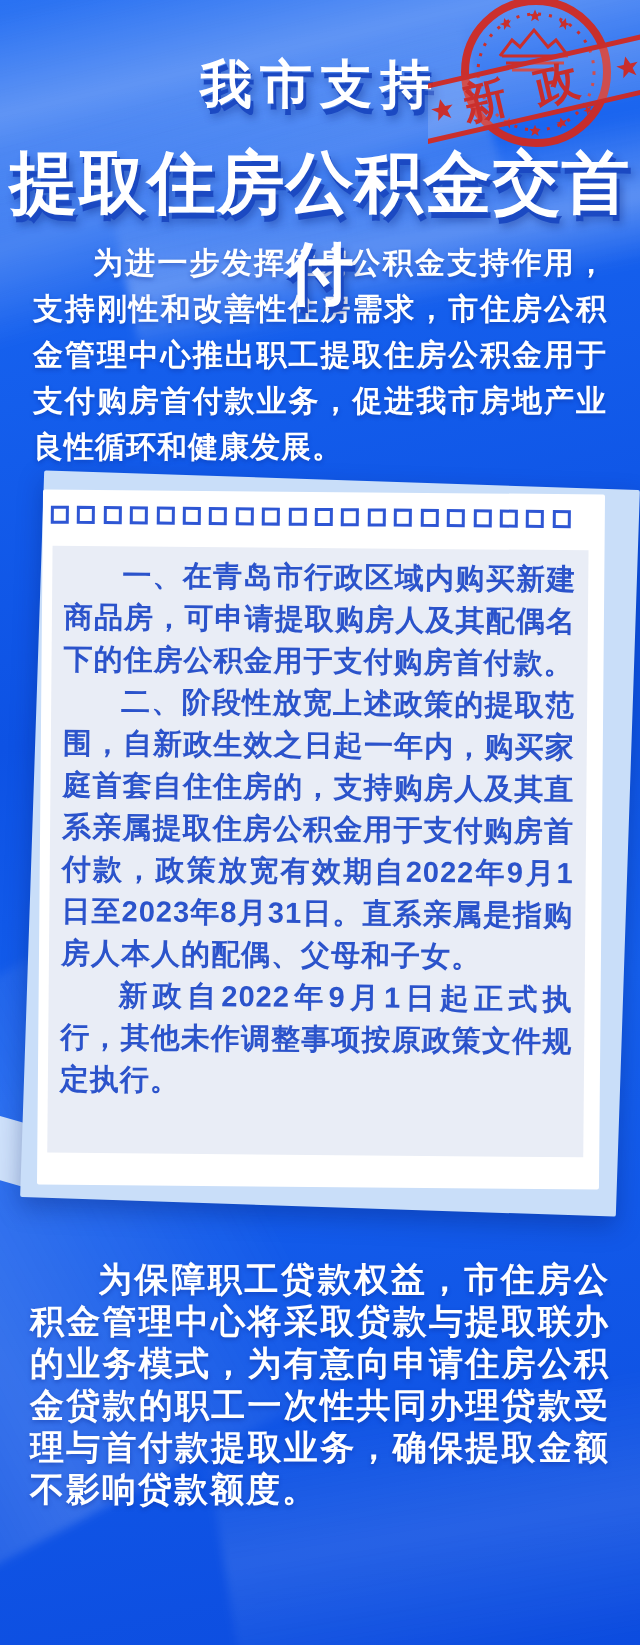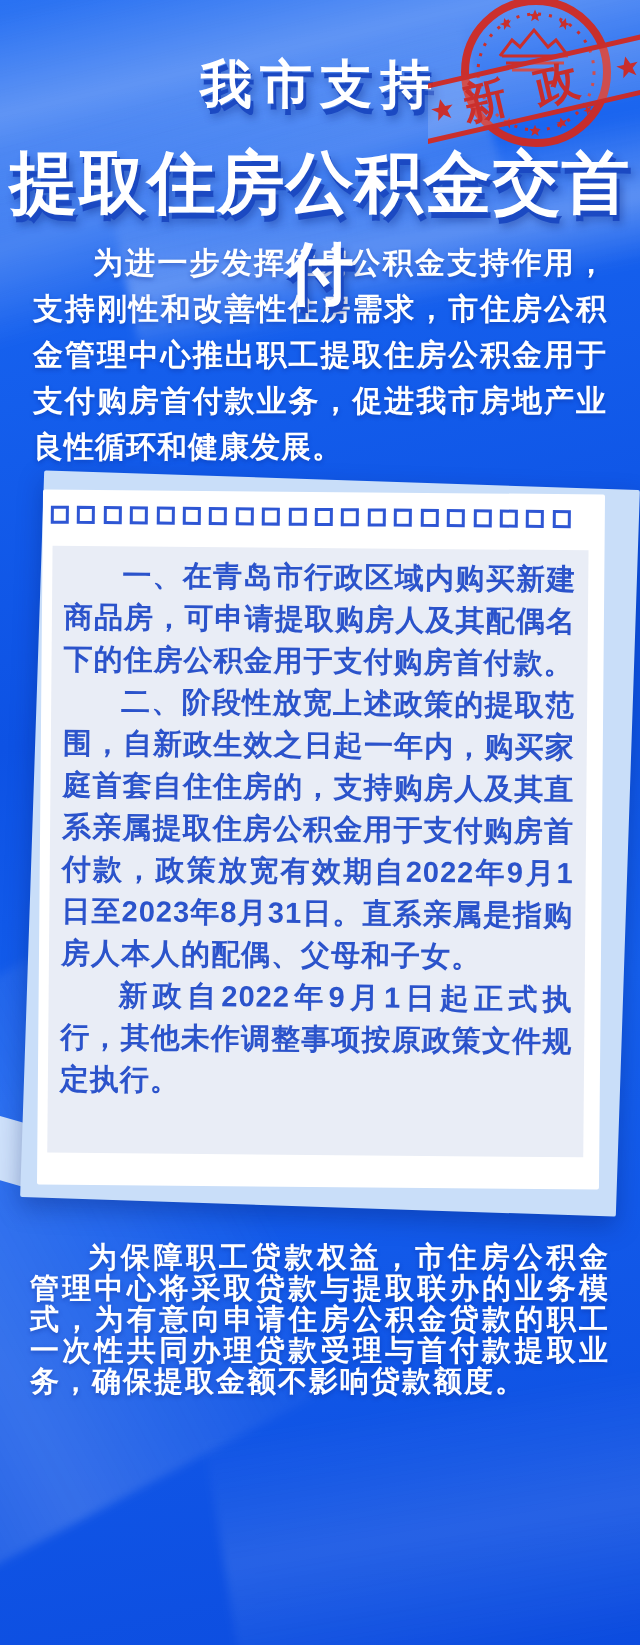--- a/index.html
+++ b/index.html
@@ -85,21 +85,21 @@
     letter-spacing:1px;text-align:justify;text-indent:2em;
   }
   
   .corner-paper{
     position:absolute;left:-22px;top:1122px;width:78px;height:62px;
     background:#cfe2fb;transform:rotate(16deg);z-index:1;
   }
   
   .body-text{position:absolute;left:30px;top:1242px;width:580px;z-index:2;}
   .body-text p{
-    margin:0 0 14px 0;color:#ffffff;font-size:29px;font-weight:700;line-height:31px;
+    margin:16px 0 14px 0;color:#ffffff;font-size:34px;font-weight:700;line-height:42px;
     letter-spacing:2px;text-align:justify;text-indent:2em;
     text-shadow:0 2px 4px rgba(8,38,140,.40);
   }
 </style>
 </head>
 <body>
 
 <div class="bg"></div>
 <div class="streak s1"></div>
 <div class="streak s2"></div>

